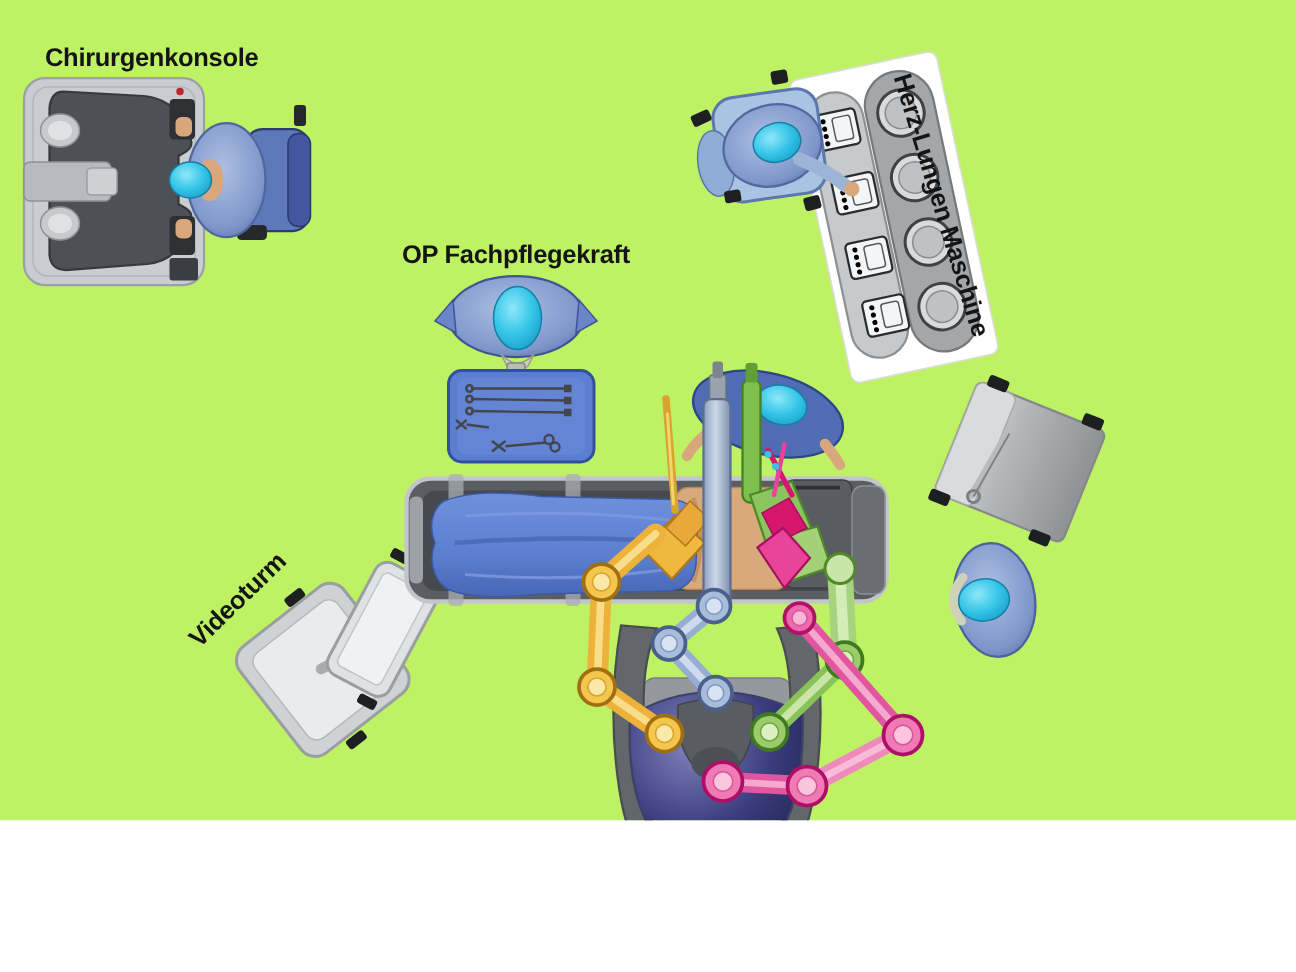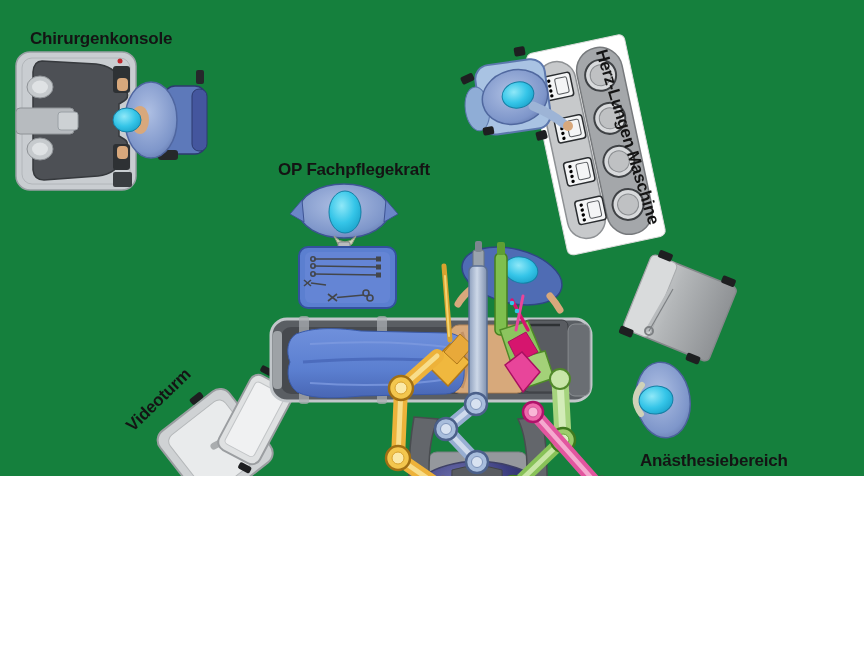--- a/index.html
+++ b/index.html
@@ -1,16 +1,16 @@
 <!DOCTYPE html>
 <html><head>
 <meta charset="utf-8">
 <style>
   html,body{margin:0;padding:0;background:#fff;}
-  .stage{position:relative;width:864px;height:476px;background:#15803d;overflow:hidden;
+  .stage{position:relative;width:864px;height:547px;background:#bef264;overflow:hidden;
          font-family:"Liberation Sans",sans-serif;}
   .stage svg{position:absolute;left:0;top:0;}
   .lbl{position:absolute;font:600 17px/1.15 "Liberation Sans",sans-serif;color:#141414;
        letter-spacing:-0.2px;white-space:nowrap;}
   .lbl-hlm{transform:rotate(73deg);transform-origin:0 0;}
   .lbl-video{transform:rotate(-44deg);transform-origin:0 100%;}
   
   .segY{stroke:#edb23a;stroke-width:14;stroke-linecap:round;fill:none}
   .hlY{stroke:#f8dd8a;stroke-width:5;stroke-linecap:round;fill:none}
   .segB{stroke:#97aed2;stroke-width:13;stroke-linecap:round;fill:none}
@@ -341,18 +341,17 @@
           <circle cx="602" cy="490" r="6.5" fill="#fbc6dd" stroke="#d6569c"></circle>
       <circle cx="538" cy="524" r="13" fill="#f07ab4" stroke="#ad0f66" stroke-width="2.5"></circle>
           <circle cx="538" cy="524" r="6.5" fill="#fbc6dd" stroke="#d6569c"></circle>
       <circle cx="482" cy="521" r="13" fill="#f07ab4" stroke="#ad0f66" stroke-width="2.5"></circle>
           <circle cx="482" cy="521" r="6.5" fill="#fbc6dd" stroke="#d6569c"></circle>
     </g>
   </g>
 </svg>
 
 <div class="lbl" style="left:30px;top:29px">Chirurgenkonsole</div>
-<div class="lbl" style="left:278px;top:160px">OP Fachpflegekraft</div>
+<div class="lbl" style="left:268px;top:160px">OP Fachpflegekraft</div>
 <div class="lbl lbl-hlm" style="left:610px;top:47px">Herz-Lungen Maschine</div>
 <div class="lbl lbl-video" style="left:136px;top:416px">Videoturm</div>
-<div class="lbl" style="left:640px;top:451px">Anästhesiebereich</div>
 
 </div>
 
 </body></html>

